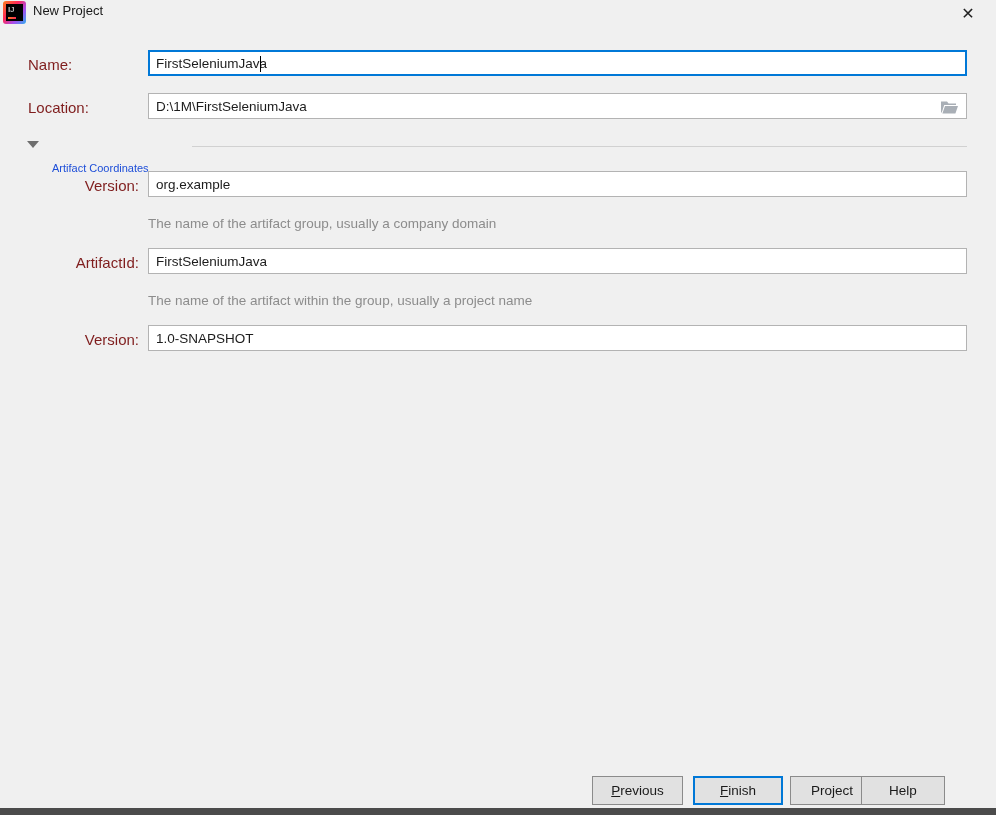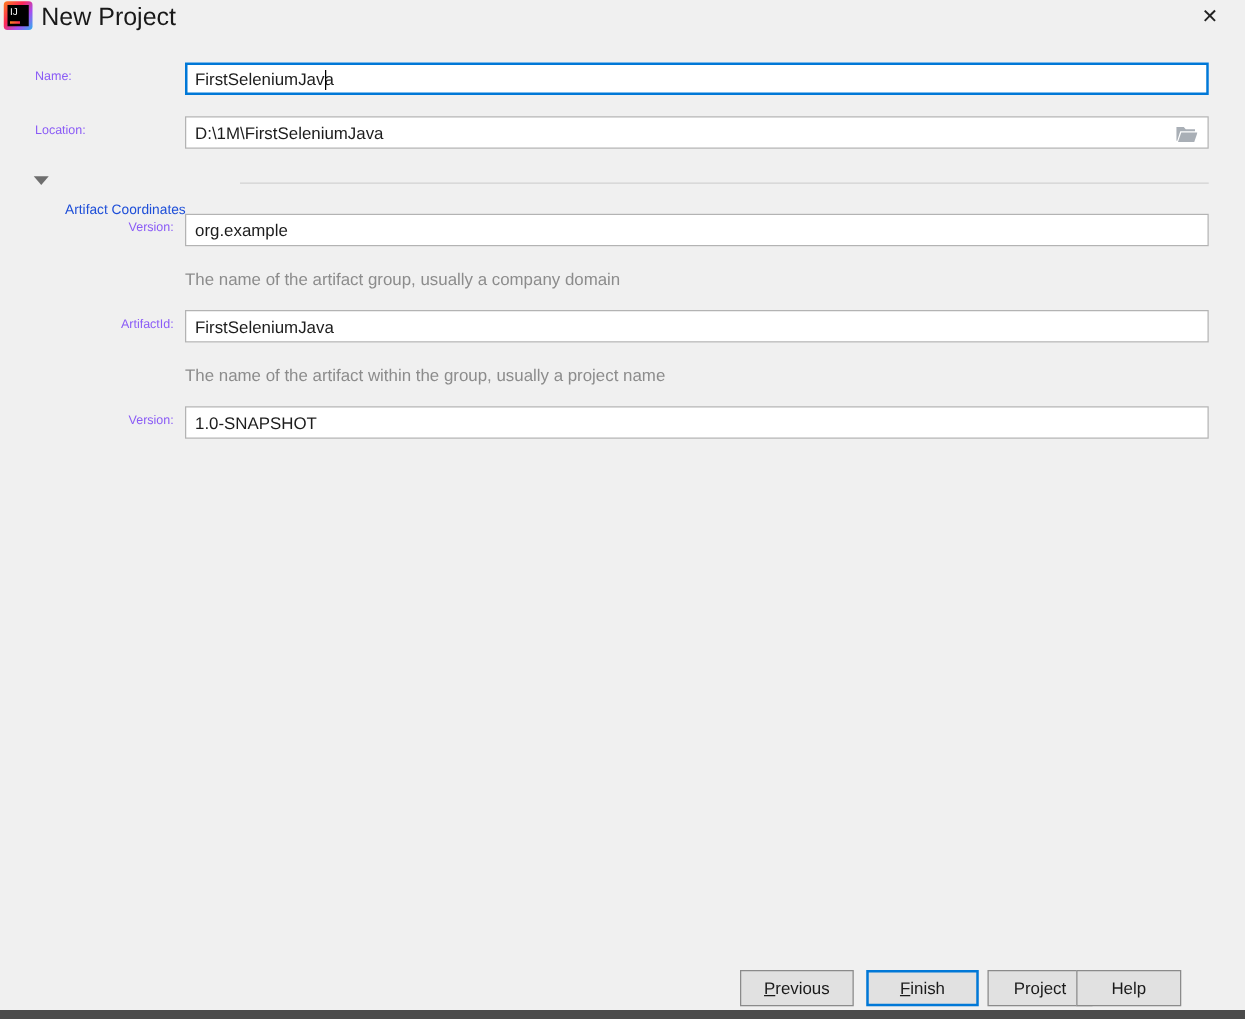--- a/index.html
+++ b/index.html
@@ -26,30 +26,30 @@
   .logo-ij {
     position: absolute; left: 2px; top: 1px;
     font-size: 8px; font-weight: normal; color: #fff; letter-spacing: 0px;
     font-family: "Liberation Sans", sans-serif;
   }
   .logo-dash {
     position: absolute; left: 2px; bottom: 2px; width: 8px; height: 2px;
     background: linear-gradient(90deg, #fc801d, #fe2857);
   }
   .window-title {
-    left: 33px; top: 3px; font-size: 20px; color: #191919;
+    left: 33px; top: 3px; font-size: 13px; color: #191919;
   }
   .close-btn {
     left: 950px; top: 0px; width: 36px; height: 26px;
     display: flex; align-items: center; justify-content: center;
     font-size: 16px; color: #222; cursor: default;
   }
 
   
-  .row-label { font-size: 10px; color: #8b5cf6; white-space: nowrap; }
+  .row-label { font-size: 15px; color: #7f1d1d; white-space: nowrap; }
   .inner-label { width: 66px; text-align: right; }
   .hint { font-size: 13.5px; color: #8c8c8c; white-space: nowrap; }
 
   
   .field {
     left: 148px; width: 819px; height: 26px;
     background: #fff;
     border: 1px solid #b3b3b3;
   }
   .field input {

